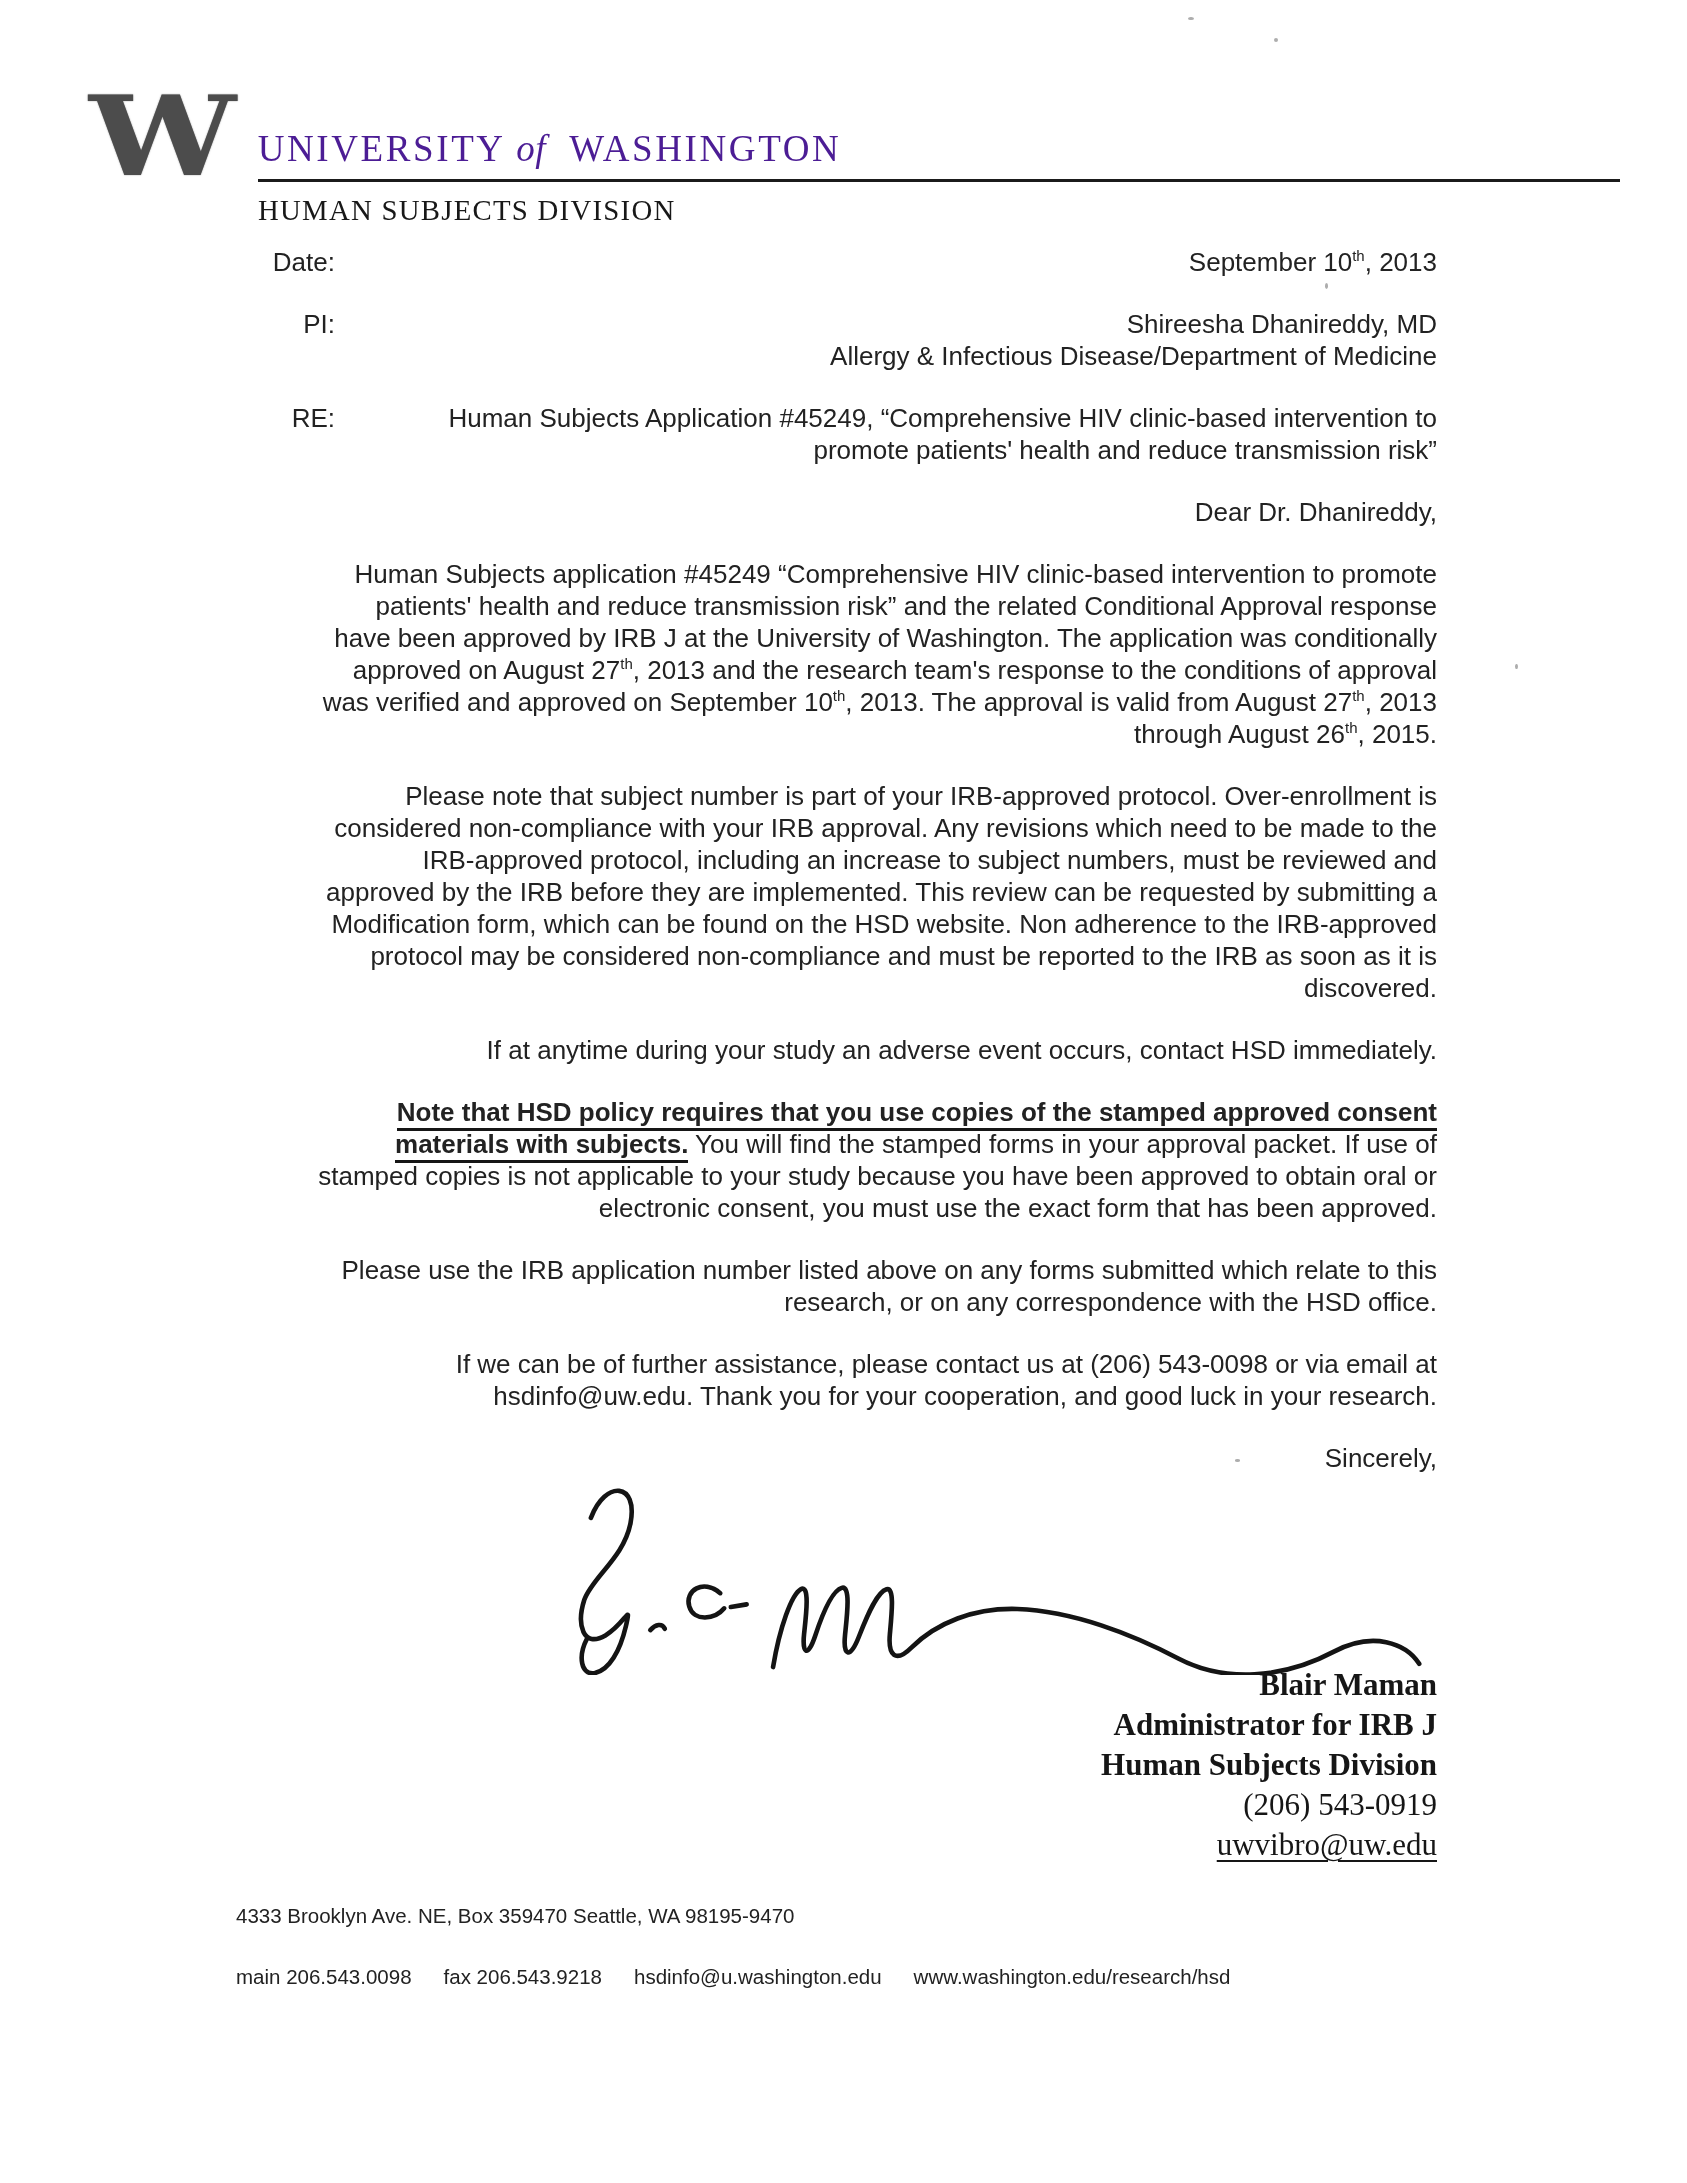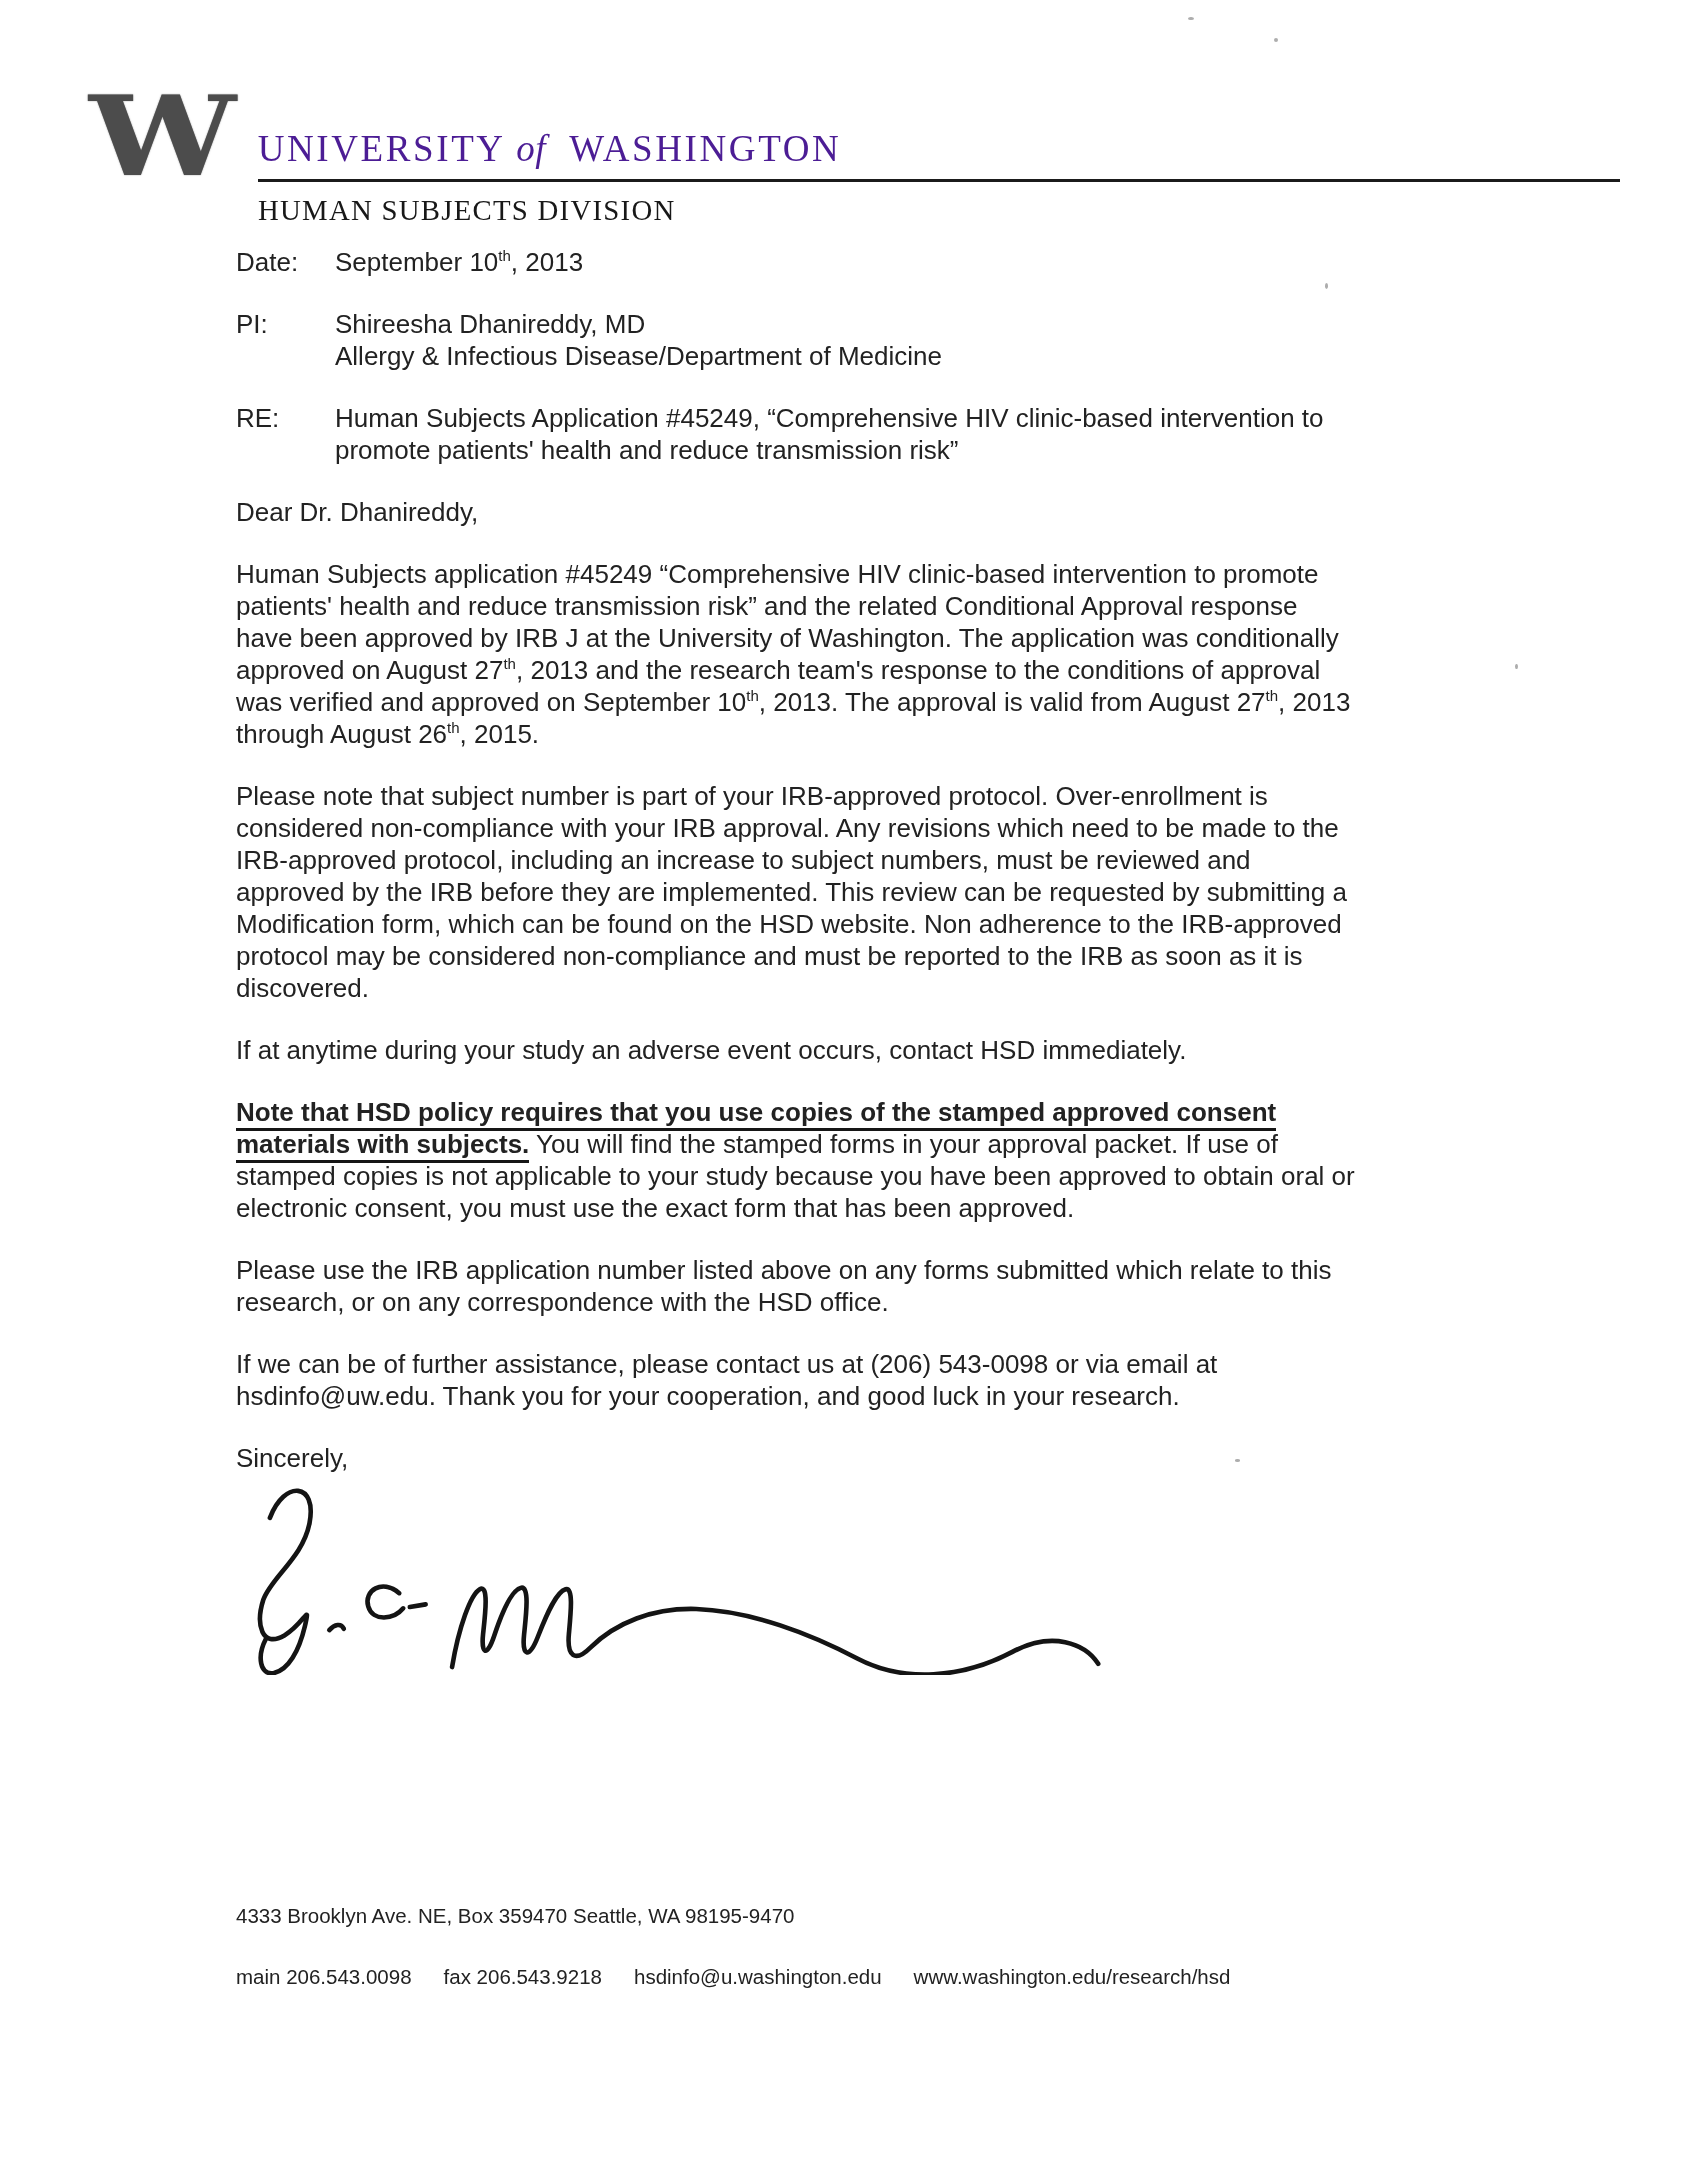--- a/index.html
+++ b/index.html
@@ -43,21 +43,21 @@
     letter-spacing:1.3px;
     color:#181818;
     margin-top:11.2px;
     transform:scaleX(0.96);
     transform-origin:left top;
   }
 
   
   .letter{
     position:absolute;left:236px;top:246px;width:1201px;
-    font-size:26px;line-height:32px;color:#222222;
+    font-size:26px;line-height:32px;color:#222222;text-align:right;
   }
   .meta-row{display:flex;margin-bottom:30px;}
   .meta-label{width:99px;flex:none;}
   .meta-value{flex:1;}
   .para{margin-bottom:30px;}
   .ln{min-height:32px;white-space:pre-wrap;}
   sup{font-size:15px;line-height:0;vertical-align:super;}
   .i{font-style:italic;}
   .u{text-underline-offset:4px;text-decoration-thickness:2px;}
   .hu{border-bottom:3.3px solid #161616;padding-bottom:1.3px;font-weight:700;}
@@ -162,20 +162,27 @@
       <svg width="887" height="198" viewBox="0 0 1340 300">
         <g fill="none" stroke="#141414" stroke-width="7" stroke-linecap="round" stroke-linejoin="round">
           <path d="M60,62 C82,4 132,8 120,70 C110,122 62,152 50,186 C38,224 48,260 82,240 C112,222 122,188 113,226 C104,264 88,292 66,297 C45,301 40,272 54,245"></path>
           <path d="M150,232 C158,223 168,221 172,230"></path>
           <path d="M256,176 C230,154 202,172 209,196 C216,220 248,216 262,199 M272,197 L296,193"></path>
           <path d="M336,288 C346,228 364,178 378,170 C392,162 386,210 383,238 C380,266 388,276 400,240 C412,204 426,172 440,168 C454,164 448,210 445,240 C442,270 452,278 466,242 C480,206 494,174 508,170 C520,167 516,205 513,238 C510,271 522,282 546,258 C584,221 640,198 706,200 C790,203 880,238 950,275 C1020,312 1110,305 1185,265 C1245,233 1295,252 1315,283"></path>
         </g>
       </svg>
     </div>
 
+    <div class="sig-block">
+      <div class="sig-bold">Blair Maman</div>
+      <div class="sig-bold">Administrator for IRB J</div>
+      <div class="sig-bold">Human Subjects Division</div>
+      <div>(206) 543-0919</div>
+      <div class="sig-email">uwvibro@uw.edu</div>
+    </div>
   </div>
 
   <div class="footer">
     <div class="footer-address">4333 Brooklyn Ave. NE, Box 359470 Seattle, WA 98195-9470</div>
     <div class="footer-contact">
       <span>main 206.543.0098</span>
       <span>fax 206.543.9218</span>
       <span>hsdinfo@u.washington.edu</span>
       <span>www.washington.edu/research/hsd</span>
     </div>

